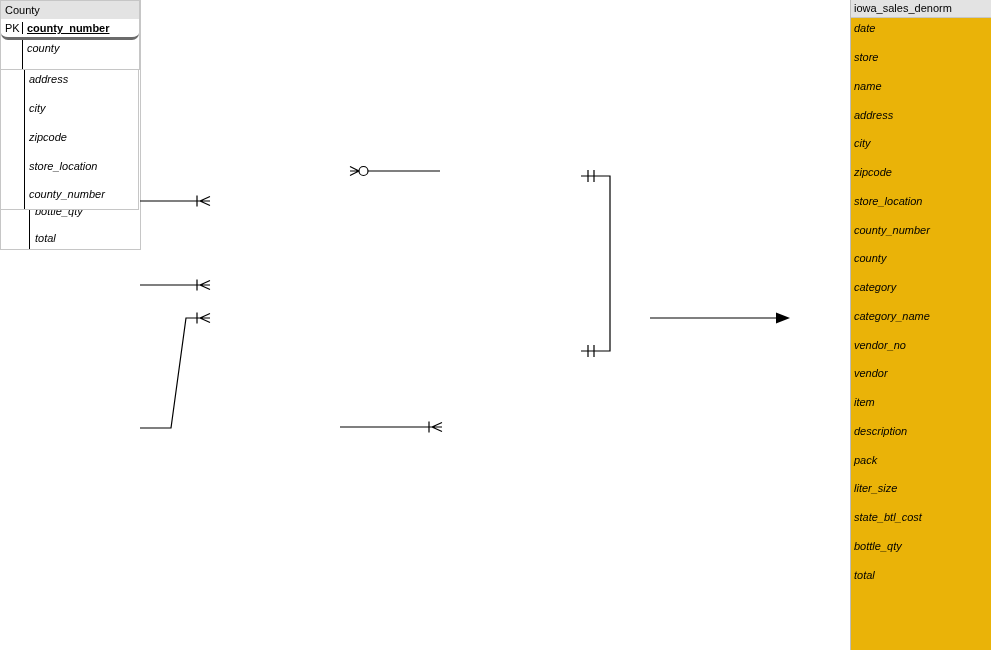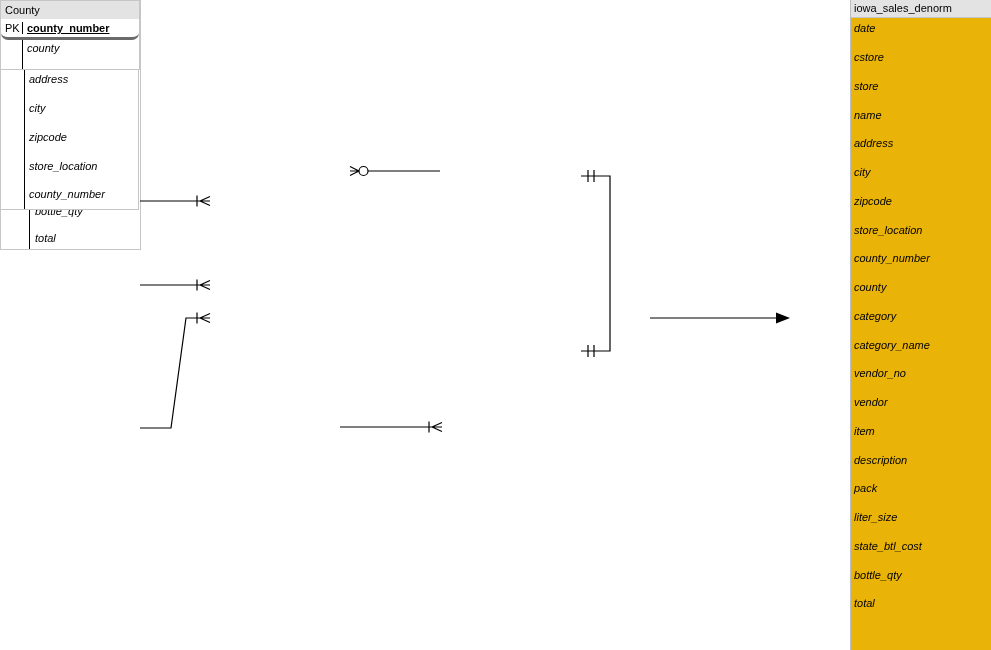--- a/index.html
+++ b/index.html
@@ -188,21 +188,20 @@
     <div class="fields">
         <div class="field">county</div>
       </div>
   </div>
 </div>
 
 <div class="denorm">
   <div class="denorm-header">iowa_sales_denorm</div>
   <div class="denorm-fields">
       <div class="field">date</div>
-      <div class="field">cstore</div>
       <div class="field">store</div>
       <div class="field">name</div>
       <div class="field">address</div>
       <div class="field">city</div>
       <div class="field">zipcode</div>
       <div class="field">store_location</div>
       <div class="field">county_number</div>
       <div class="field">county</div>
       <div class="field">category</div>
       <div class="field">category_name</div>

